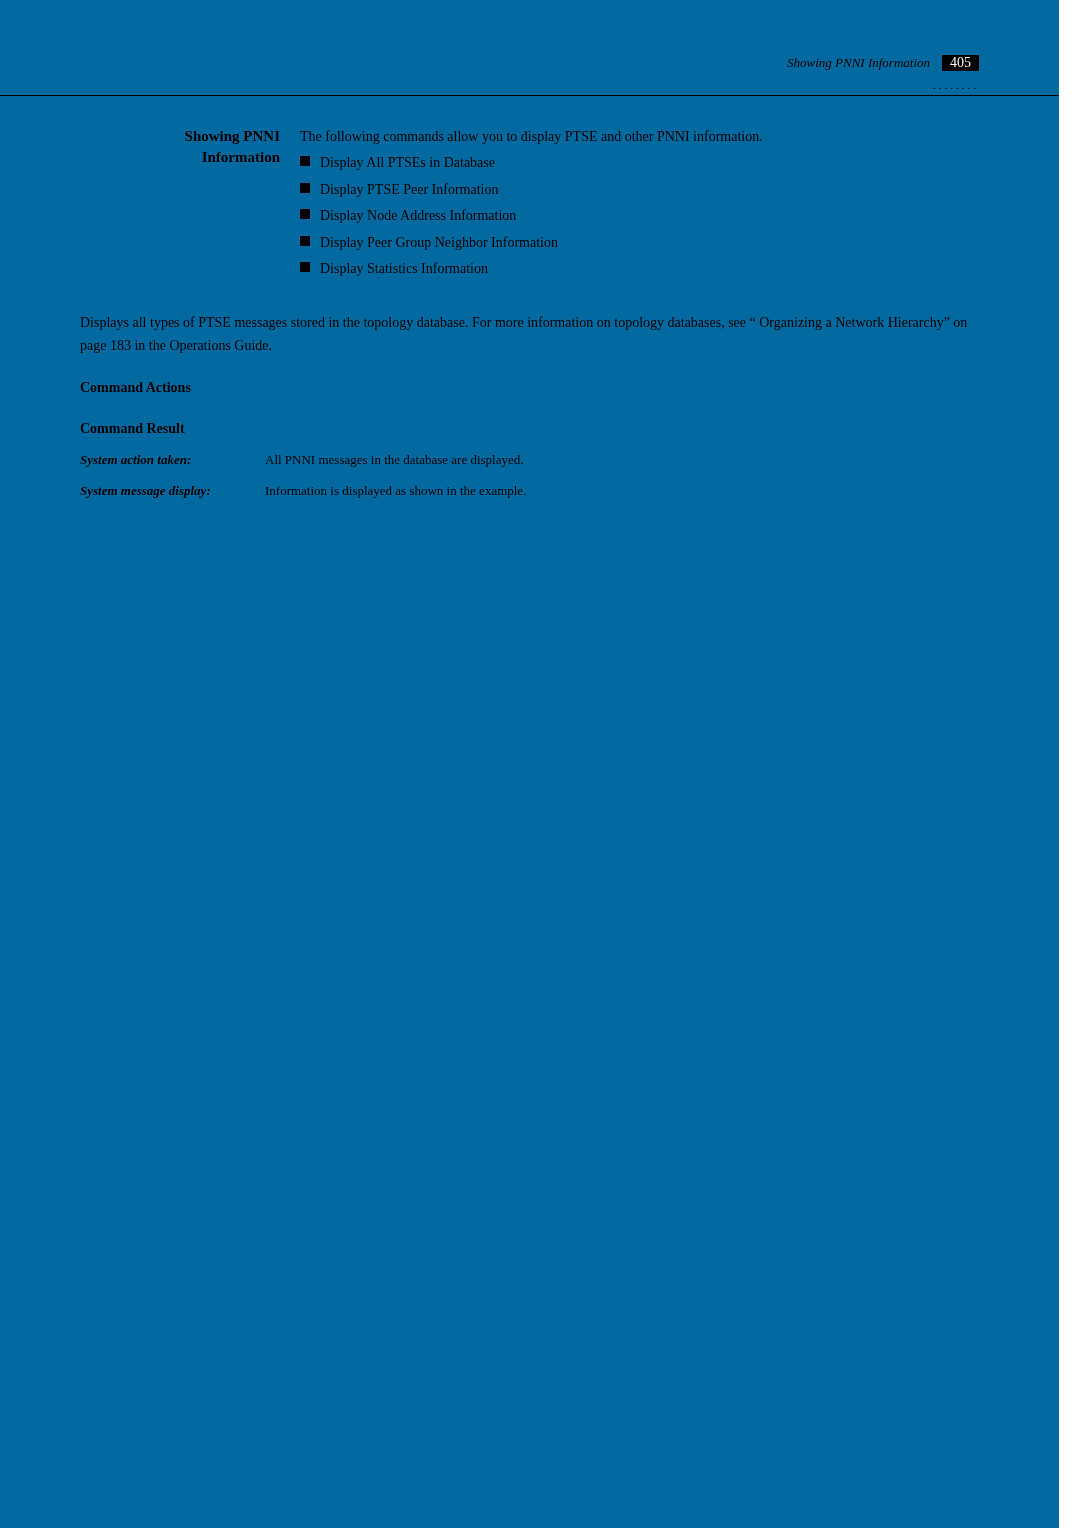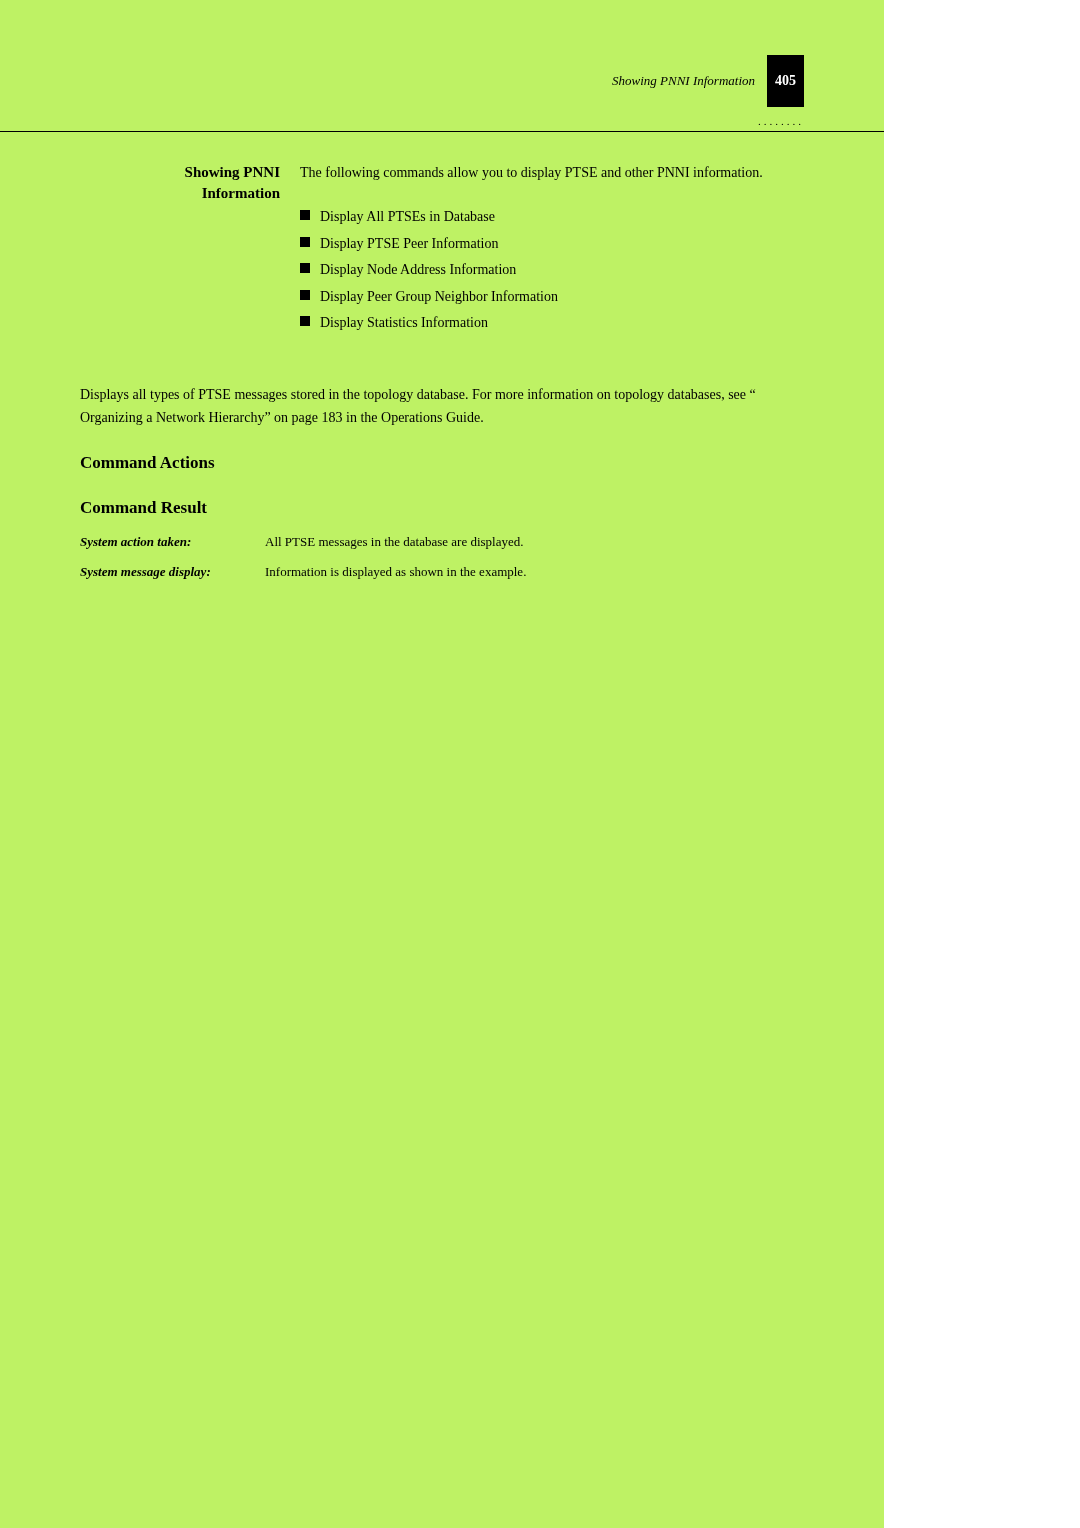--- a/index.html
+++ b/index.html
@@ -11,39 +11,39 @@
     body {
       background: #ffffff;
       font-family: Times New Roman, Times, serif;
       font-size: 14px;
       color: #000000;
       width: 1080px;
       min-height: 1528px;
     }
 
     .page {
-      width: 884px;
+      width: 1059px;
       min-height: 1528px;
-      background: #bef264;
+      background: #0369a1;
       position: relative;
       padding: 0;
     }
 
     .header-title {
       font-style: italic;
       font-size: 13px;
       margin-right: 12px;
     }
 
     .header-page-num {
       background: #000;
       color: #fff;
       font-size: 14px;
-      font-weight: bold;
-      padding: 18px 8px;
+      font-weight: normal;
+      padding: 0 8px;
       font-style: normal;
     }
 
     
     .content {
       padding: 30px 80px 60px 80px;
     }
 
     
     .section {
@@ -70,21 +70,21 @@
     .section-body {
       flex: 1;
       font-size: 14px;
       line-height: 1.6;
     }
 
     
     .bullet-list {
       list-style: none;
       padding: 0;
-      margin: 22px 0;
+      margin: 4px 0;
     }
 
     .bullet-list li {
       display: flex;
       align-items: flex-start;
       margin-bottom: 4px;
       font-size: 14px;
     }
 
     .bullet-square {
@@ -93,21 +93,21 @@
       height: 10px;
       background: #000;
       margin-right: 10px;
       margin-top: 4px;
       flex-shrink: 0;
     }
 
     
     .subsection-title {
       font-weight: bold;
-      font-size: 17px;
+      font-size: 14px;
       margin-top: 20px;
       margin-bottom: 10px;
     }
 
     
     .command-row {
       display: flex;
       margin-bottom: 14px;
       align-items: flex-start;
     }
@@ -229,21 +229,21 @@
         <p>Displays all types of PTSE messages stored in the topology database. For more information on topology databases, see “ Organizing a Network Hierarchy” on page 183 in the Operations Guide.</p>
 
         <div class="subsection-title">Command Actions</div>
 
 
 
         <div class="subsection-title" style="margin-top:18px;">Command Result</div>
 
         <div class="result-row">
           <span class="result-label">System action taken:</span>
-          <span class="result-value">All PTSE messages in the database are displayed.</span>
+          <span class="result-value">All PNNI messages in the database are displayed.</span>
         </div>
 
         <div class="result-row">
           <span class="result-label">System message display:</span>
           <span class="result-value">Information is displayed as shown in the example.</span>
         </div>
 
       </div>
     </div>
 

